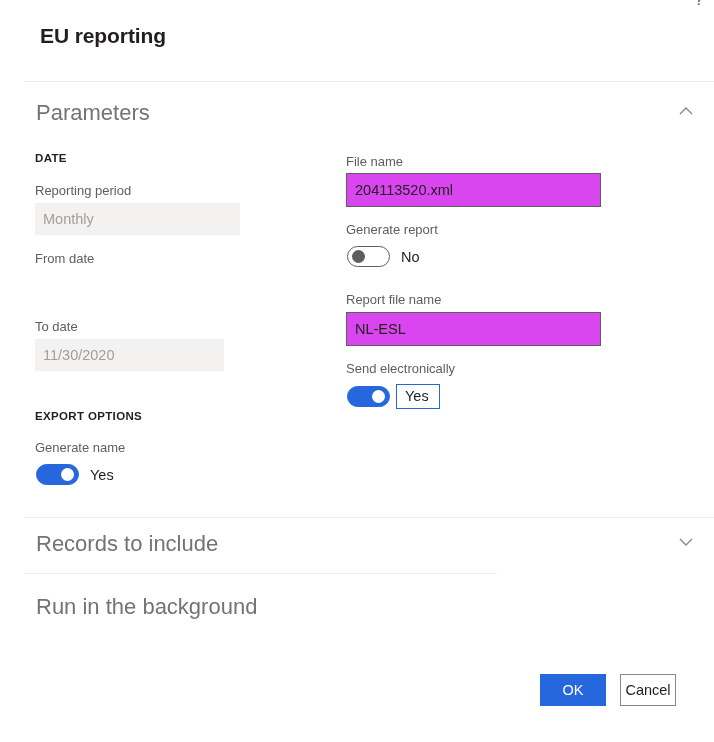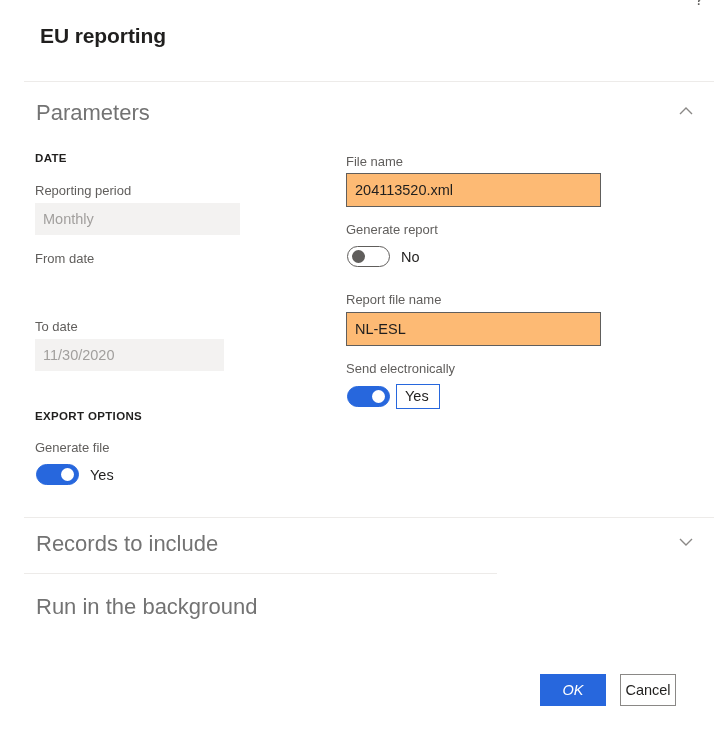--- a/index.html
+++ b/index.html
@@ -82,21 +82,21 @@
     border: none;
     color: #a19f9d;
     font-size: 14.5px;
     font-family: "Liberation Sans", sans-serif;
     padding: 0 8px;
     line-height: 32px;
   }
   .input-box {
     position: absolute;
     height: 32px;
-    background: #fdba74;
+    background: #d946ef;
     border: 1px solid #605e5c;
     color: #201f1e;
     font-size: 14.5px;
     font-family: "Liberation Sans", sans-serif;
     padding: 16px 8px;
     line-height: 30px;
   }
 
   
   .toggle {
@@ -183,21 +183,21 @@
   <div class="field-label" style="left:35px; top:183px;">Reporting period</div>
   <input class="input-disabled" style="left: 35px; top: 203px; width: 205px;" disabled="" value="Monthly">
 
   <div class="field-label" style="left:35px; top:251px;">From date</div>
 
   <div class="field-label" style="left:35px; top:319px;">To date</div>
   <input class="input-disabled" style="left: 35px; top: 339px; width: 189px;" disabled="" value="11/30/2020">
 
   <div class="group-label" style="top:410px;">EXPORT OPTIONS</div>
 
-  <div class="field-label" style="left:35px; top:440px;">Generate file</div>
+  <div class="field-label" style="left:35px; top:440px;">Generate name</div>
   <div class="toggle on" style="left:36px; top:464px;">
     <span class="knob"></span>
   </div>
   <div class="toggle-text" style="left:90px; top:467px;">Yes</div>
 
   <div class="field-label" style="left:346px; top:154px;">File name</div>
   <input class="input-box" style="left: 346px; top: 173px; width: 255px;" value="204113520.xml">
 
   <div class="field-label" style="left:346px; top:222px;">Generate report</div>
   <div class="toggle off" style="left:347px; top:246px;">
@@ -218,16 +218,16 @@
   <div class="section-head" style="top:531px;">Records to include</div>
   <div class="chevron" style="top:528px;">
     <svg width="28" height="28" viewBox="0 0 28 28">
         <path d="M8 11 L14 17 L20 11" fill="none" stroke="#8a8886" stroke-width="1.4"></path>
       </svg>
   </div>
 
   <div class="divider" style="left:24px; top:573px; width:473px;"></div>
   <div class="section-head" style="top:594px;">Run in the background</div>
 
-  <button class="btn btn-primary" style="left:540px; top:674px; width:66px;font-style:italic;">OK</button>
+  <button class="btn btn-primary" style="left:540px; top:674px; width:66px;">OK</button>
   <button class="btn btn-default" style="left:620px; top:674px; width:56px;">Cancel</button>
 
 </div>
 
 </body></html>

